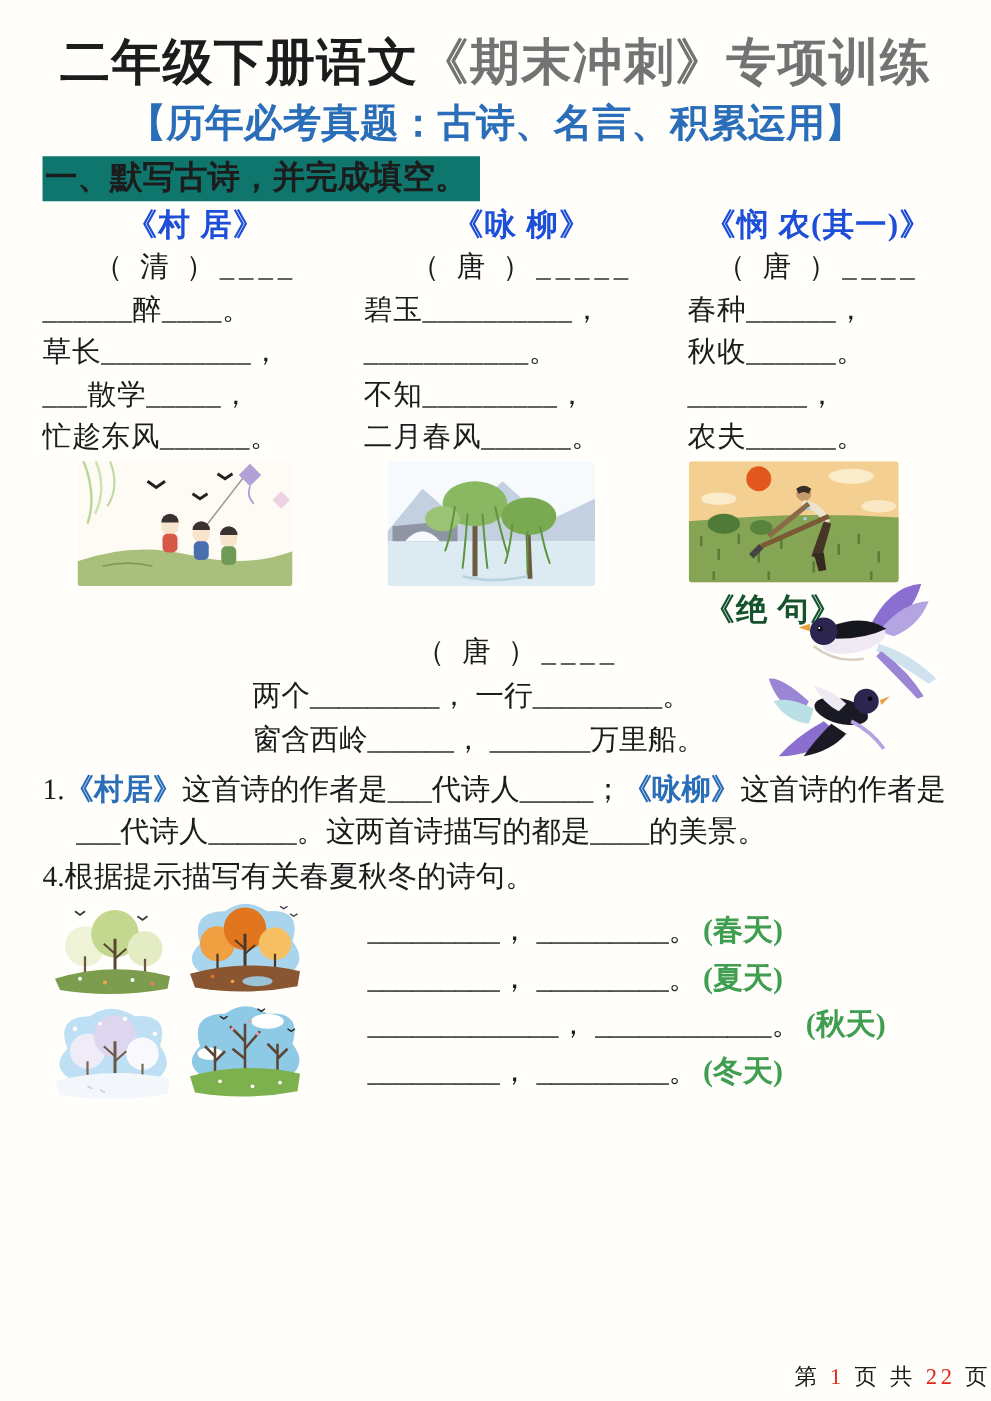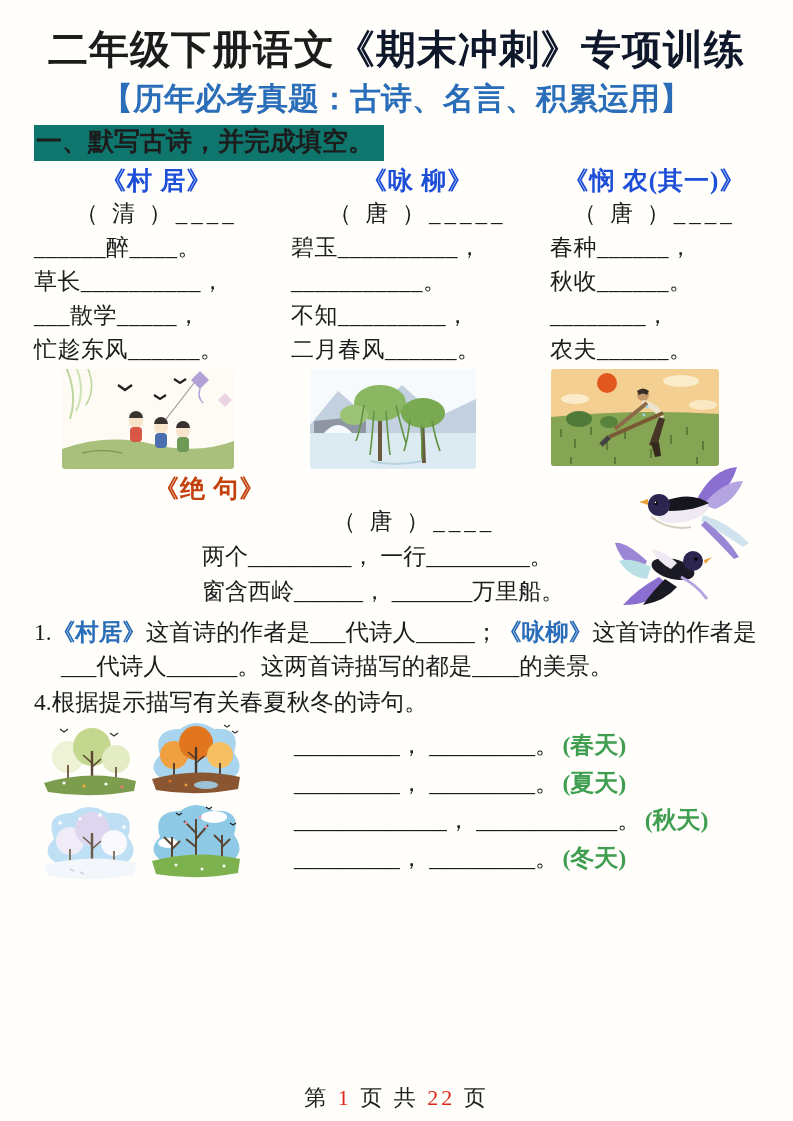--- a/index.html
+++ b/index.html
@@ -11,21 +11,21 @@
     background: #fffefb;
     overflow: hidden;
     font-family: "Liberation Serif", "DejaVu Serif", serif;
     color: #1c1c1c;
   }
   .title {
     margin: 0; text-align: center;
     font-size: 40px; font-weight: 900; letter-spacing: 1px;
     line-height: 48px; white-space: nowrap;
   }
-  .title .t-red { color: #0f172a; }
+  .title .t-red { color: #737373; }
   .subtitle {
     margin-top: 8px; text-align: center;
     font-size: 31px; font-weight: bold; color: #2a6db8;
     line-height: 34px;
   }
   .section-header-wrap { margin-top: 9px; }
   .section-header {
     display: inline-block;
     background: #0f766e;
     font-size: 26px; font-weight: bold;
@@ -47,22 +47,22 @@
   .poem-line { white-space: nowrap; letter-spacing: 0.5px; }
   
   .illus-row {
     display: flex; justify-content: space-between;
     padding: 2px 40px 0 28px; height: 102px; align-items: flex-start;
   }
   .illus { border-radius: 3px; }
   
   .jueju-wrap { position: relative; margin-top: 2px; height: 140px; }
   .jueju-title {
-    text-align: left; width: 520px; margin-left: 120px;
-    color: #c2410c; font-weight: bold; font-size: 25px;
+    text-align: right; width: 520px; margin-left: 120px;
+    color: #14532d; font-weight: bold; font-size: 25px;
     letter-spacing: 1px; line-height: 32px;
   }
   .jueju-author { text-align: center; width: 520px; margin-left: 120px;
     font-size: 23px; letter-spacing: 4px; line-height: 34px; }
   .jueju-line { margin-left: 168px; font-size: 23px; line-height: 35px; white-space: nowrap; font-family: Liberation Serif, serif; }
   .birds { position: absolute; top: -8px; right: -6px; }
   
   .question {
     font-size: 23.5px; line-height: 34px;
     padding-left: 27px; text-indent: -27px;
@@ -75,21 +75,21 @@
     width: 212px; display: grid;
     grid-template-columns: 100px 100px; grid-template-rows: 78px 78px;
     gap: 4px 6px; padding-left: 6px;
   }
   .season-lines { flex: 1; padding-left: 42px; padding-top: 6px; }
   .season-row { font-size: 23.5px; line-height: 37.5px; white-space: nowrap; }
   .season-row .label { color: #3f9e4f; font-weight: bold; font-size: 24px; padding-left: 4px; }
   
   .footer {
     position: absolute; bottom: 8px; left: 0; right: 0;
-    text-align: center; font-size: 22px; letter-spacing: 3px;
+    text-align: right; font-size: 18px; letter-spacing: 3px;
   }
   .footer .num { color: #e0271b; }
 </style>
 </head>
 <body>
 
 <div class="page">
 
   <h1 class="title"><span>二年级下册语文</span><span class="t-red">《期末冲刺》</span><span class="t-red">专项训练</span></h1>
 

